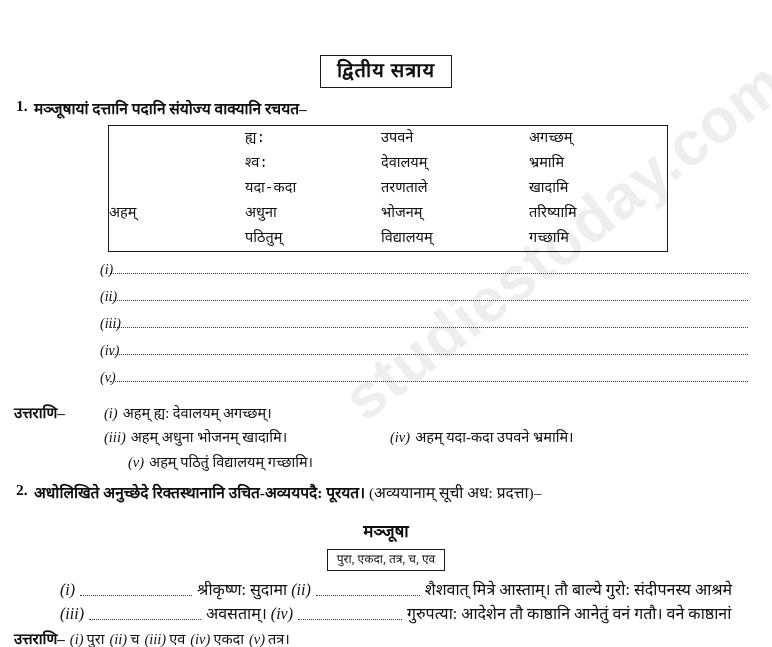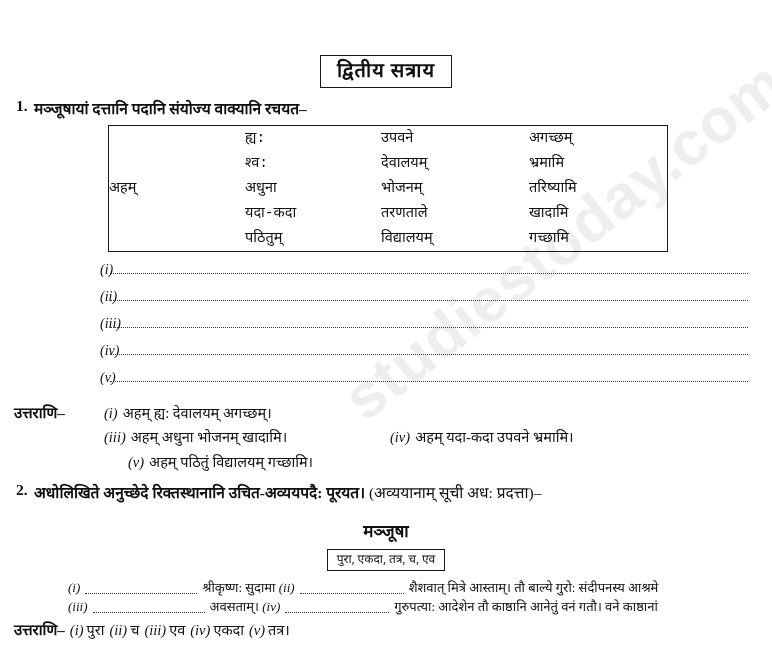--- a/index.html
+++ b/index.html
@@ -174,23 +174,23 @@
     display: inline-block;
     border: 1.3px solid #1a1a1a;
     padding: 1px 9px 2px 9px;
     font-size: 12px;
     line-height: 1.35;
   }
 
   
   .passage {
     margin-top: 7px;
-    font-size: 13px;
+    font-size: 16px;
     line-height: 1.52;
-    padding-left: 16px;
+    padding-left: 8px;
     padding-right: 10px;
   }
   .passage .pline { white-space: nowrap; }
   .passage .pline.indent { padding-left: 52px; }
   .inline-dots {
     display: inline-block;
     border-bottom: 1.5px dotted #3a3a3a;
     height: 9px;
     vertical-align: middle;
     margin: 0 5px;
@@ -234,33 +234,33 @@
             <td class="col-b">उपवने</td>
             <td class="col-c">अगच्छम्</td>
           </tr>
           <tr>
             <td class="col-pron"></td>
             <td class="col-a">श्व:</td>
             <td class="col-b">देवालयम्</td>
             <td class="col-c">भ्रमामि</td>
           </tr>
           <tr>
+            <td class="col-pron"></td>
+            <td class="col-a">यदा-कदा</td>
+            <td class="col-b">तरणताले</td>
+            <td class="col-c">खादामि</td>
+          </tr>
+          <tr>
             <td class="col-pron">अहम्</td>
             <td class="col-a">अधुना</td>
             <td class="col-b">भोजनम्</td>
             <td class="col-c">तरिष्यामि</td>
           </tr>
           <tr>
             <td class="col-pron"></td>
-            <td class="col-a">यदा-कदा</td>
-            <td class="col-b">तरणताले</td>
-            <td class="col-c">खादामि</td>
-          </tr>
-          <tr>
-            <td class="col-pron"></td>
             <td class="col-a">पठितुम्</td>
             <td class="col-b">विद्यालयम्</td>
             <td class="col-c">गच्छामि</td>
           </tr>
         </tbody>
       </table>
     </div>
 
     <div class="blank-list">
       <div class="blank-row">

